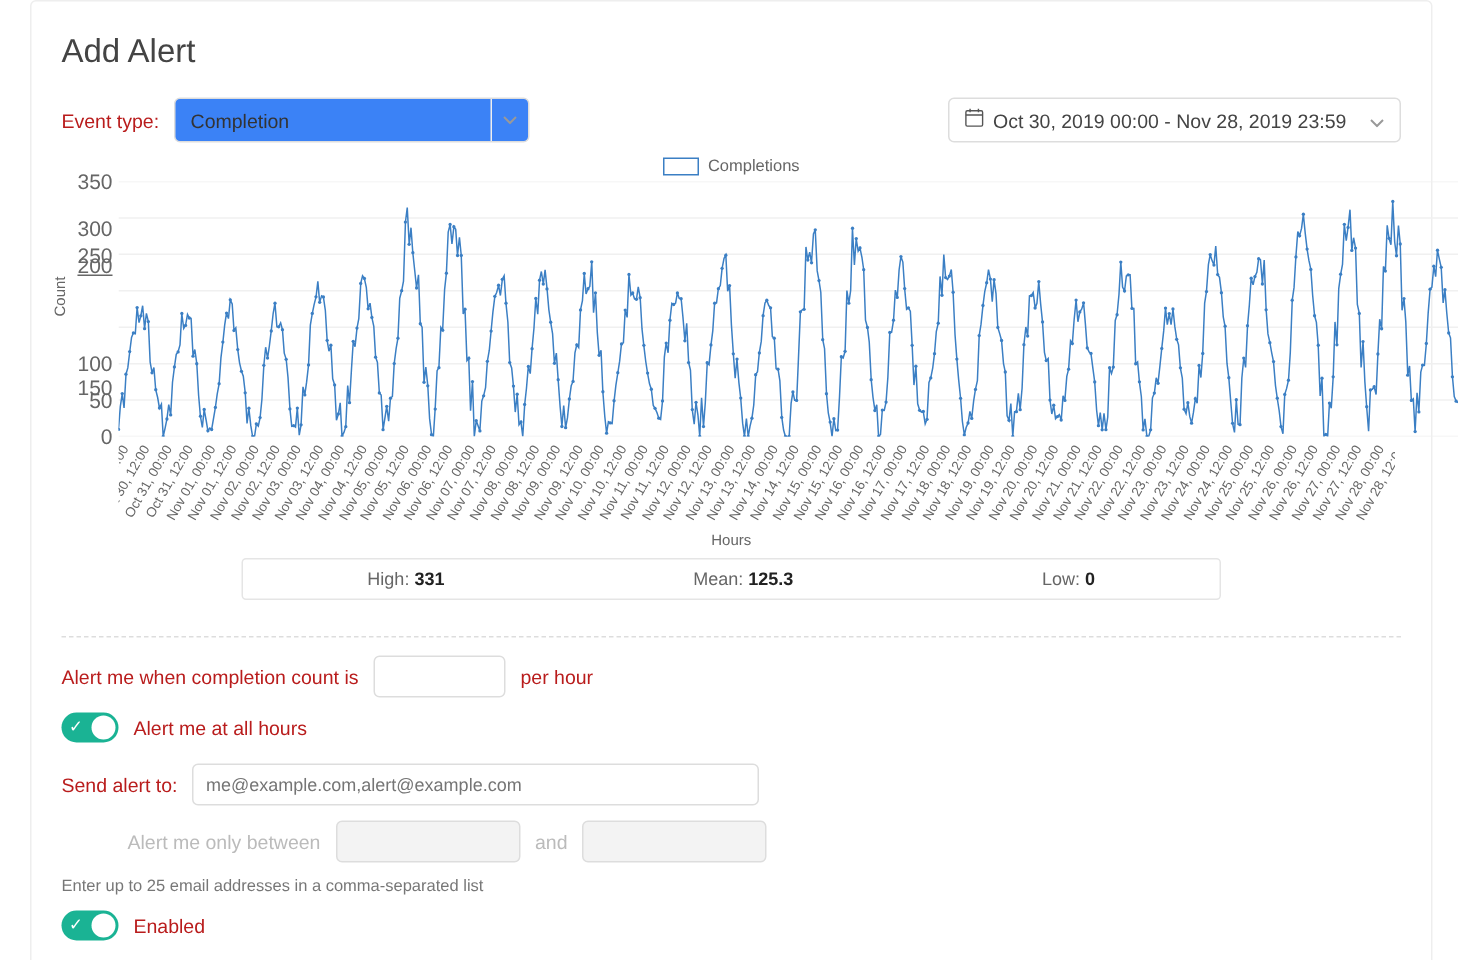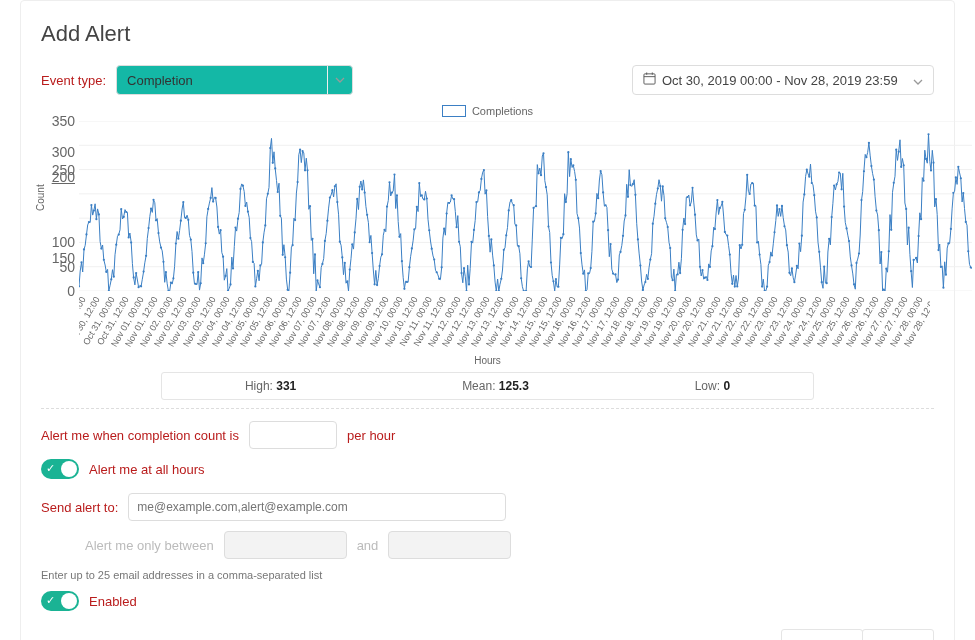--- a/index.html
+++ b/index.html
@@ -1,34 +1,34 @@
 <!DOCTYPE html>
 <html><head>
 <meta charset="utf-8">
 <style>
 html,body{margin:0;padding:0;font-family:-apple-system,BlinkMacSystemFont,"Segoe UI",Helvetica,Arial,sans-serif;font-size:13px;color:#333;background:#fff}
 .page{width:935px;margin:0 auto 20px;border:1px solid #eee;border-radius:4px;padding:20px 20px 14px;box-sizing:border-box}
 h1{font-size:22px;font-weight:400;margin:0 0 18px;color:#444}
 .row{display:flex;align-items:center;gap:10px;margin-bottom:10px}
 .label{color:#b91c1c}
-.select{position:relative;display:inline-flex;align-items:center;border:1px solid #ddd;border-radius:4px;height:28px;background:#14b8a6}
+.select{position:relative;display:inline-flex;align-items:center;border:1px solid #ddd;border-radius:4px;height:28px;background:#3b82f6}
 .select .val{padding:0 10px;min-width:190px}
 .select .caret{width:24px;height:100%;border-left:1px solid #eee;display:flex;align-items:center;justify-content:center;color:#999}
 .datepicker{margin-left:auto;display:flex;align-items:center;border:1px solid #ddd;border-radius:4px;height:28px;min-width:280px;justify-content:space-between;padding:0 10px;color:#444}
 .legend{display:flex;justify-content:center;align-items:center;gap:6px;font-size:11px;color:#666;margin:4px 0}
 .legend .swatch{width:22px;height:10px;border:1px solid #3b7fc4}
 .chart-area{position:relative;height:230px;margin-top:4px}
 .y-label{position:absolute;left:-6px;top:90px;transform:rotate(-90deg);transform-origin:left top;font-size:10px;color:#666}
 .x-label{text-align:center;font-size:10px;color:#666;margin-top:4px}
 .y-ticks{position:absolute;left:6px;top:0;height:170px;width:28px}
 .y-ticks div{position:absolute;right:0;font-size:14px;color:#666;transform:translateY(-50%)}
 .x-ticks{position:absolute;left:38px;right:4px;top:174px;height:54px;overflow:hidden}
 .x-ticks span{position:absolute;font-size:9px;color:#666;transform:rotate(-60deg);transform-origin:right top;white-space:nowrap;text-align:right}
 svg.plot{position:absolute;left:38px;top:0;right:4px;height:170px}
-.stats{display:flex;border:1px solid #e5e5e5;border-radius:3px;margin:6px 120px 8px;height:26px;align-items:center;justify-content:space-around;font-size:12px;color:#666}
+.stats{display:flex;border:1px solid #e5e5e5;border-radius:3px;margin:6px 120px 24px;height:26px;align-items:center;justify-content:space-around;font-size:12px;color:#666}
 .stats b{color:#222;font-weight:600}
 .dashed{border-top:1px dashed #ddd;margin:6px 0 12px}
 input[type=text]{border:1px solid #ddd;border-radius:4px;height:26px;padding:0 8px;font-size:12px;background:#fff}
 input[disabled]{background:#f3f3f3;color:#aaa}
 .toggle{width:38px;height:20px;border-radius:10px;position:relative;cursor:pointer;display:inline-block}
 .toggle.on{background:#1ab394}
 .toggle .knob{position:absolute;width:16px;height:16px;border-radius:50%;background:#fff;top:2px;right:2px}
 .toggle .check{position:absolute;left:5px;top:3px;color:#fff;font-size:11px}
 .muted{color:#bbb}
 .hint{font-size:11px;color:#777;margin-top:4px}

